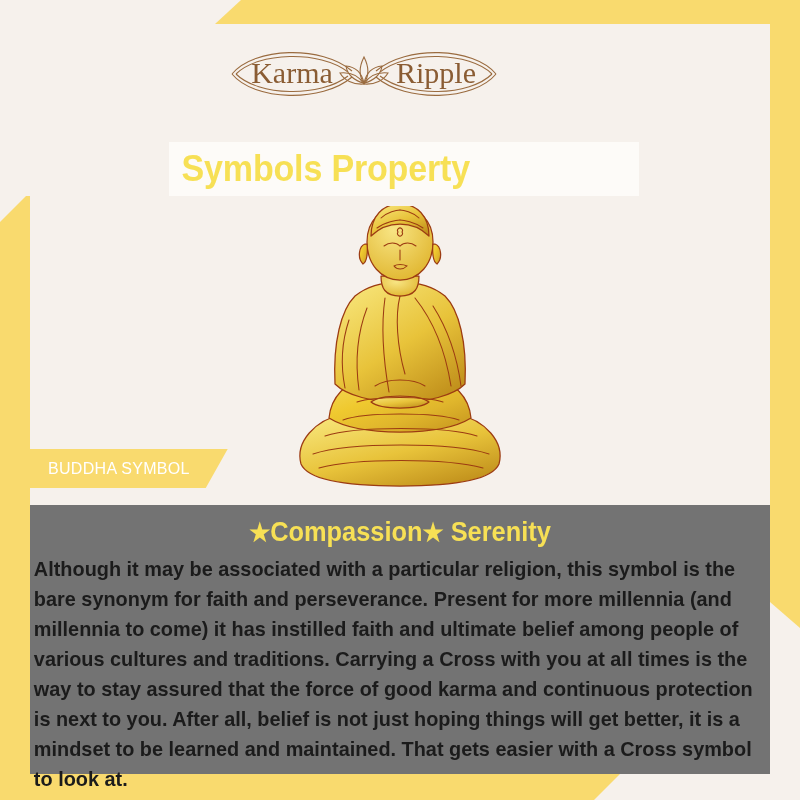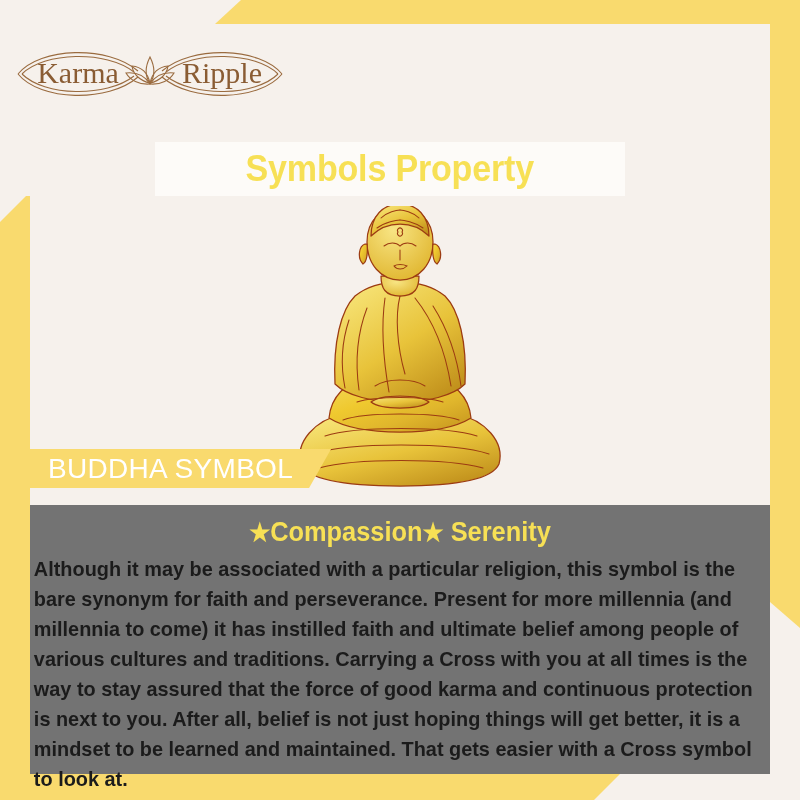--- a/index.html
+++ b/index.html
@@ -62,34 +62,35 @@
 
   
   .logo-wrap {
     position: absolute;
     top: 38px;
     left: 0;
     width: 728px;
     height: 72px;
     display: flex;
     align-items: center;
+    justify-content: center;
   }
   .logo-svg { display: block; }
 
   
   .title-banner {
     position: absolute;
-    left: 155px;
+    left: 169px;
     top: 142px;
     width: 470px;
     height: 54px;
     background: #fdfbf8;
     display: flex;
     align-items: center;
-    justify-content: center;
+    justify-content: flex-start;
   }
   .title-text {
     font-family: "Liberation Sans Narrow", "Liberation Sans", sans-serif;
     font-weight: bold;
     font-size: 37px;
     letter-spacing: -0.2px;
     color: #f7e055;
     transform: scaleX(0.92);
     transform-origin: center;
     white-space: nowrap;
@@ -117,21 +118,21 @@
     height: 39px;
     padding: 0 38px 0 28px;
     background: #f9da6e;
     display: flex;
     align-items: center;
     clip-path: polygon(0 0, 100% 0, calc(100% - 22px) 100%, 0 100%);
     z-index: 6;
   }
   .badge-text {
     color: #ffffff;
-    font-size: 28px;
+    font-size: 16px;
     letter-spacing: 0.3px;
     font-family: "Liberation Sans", sans-serif;
     white-space: nowrap;
   }
 
   
   .content-panel {
     position: absolute;
     left: 30px;
     top: 505px;

